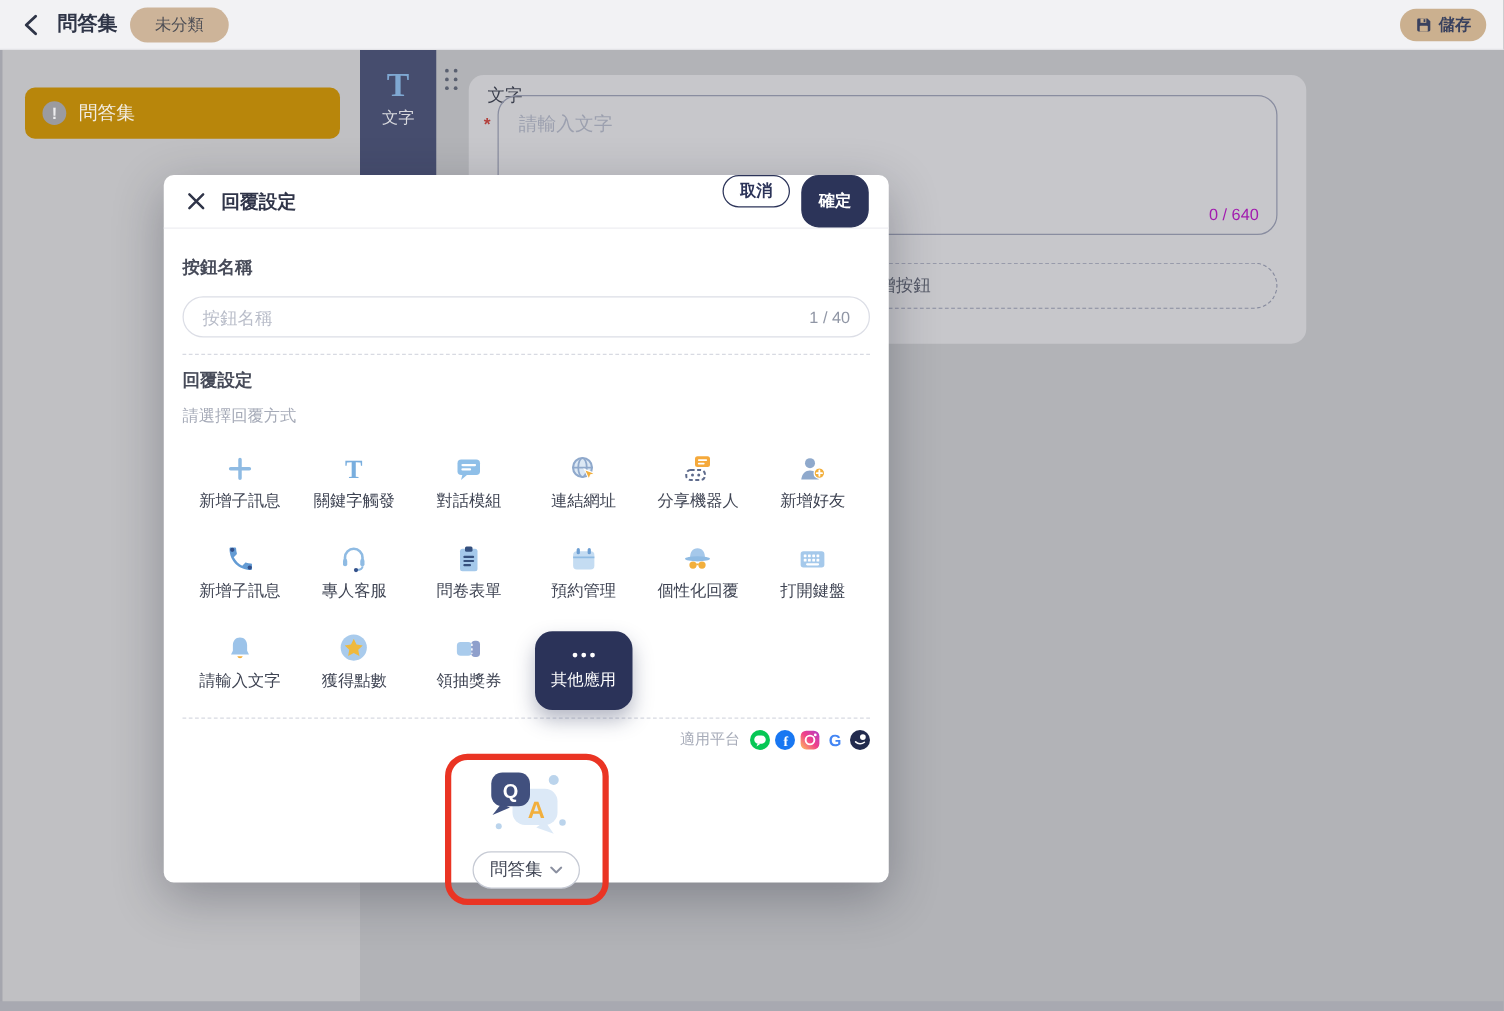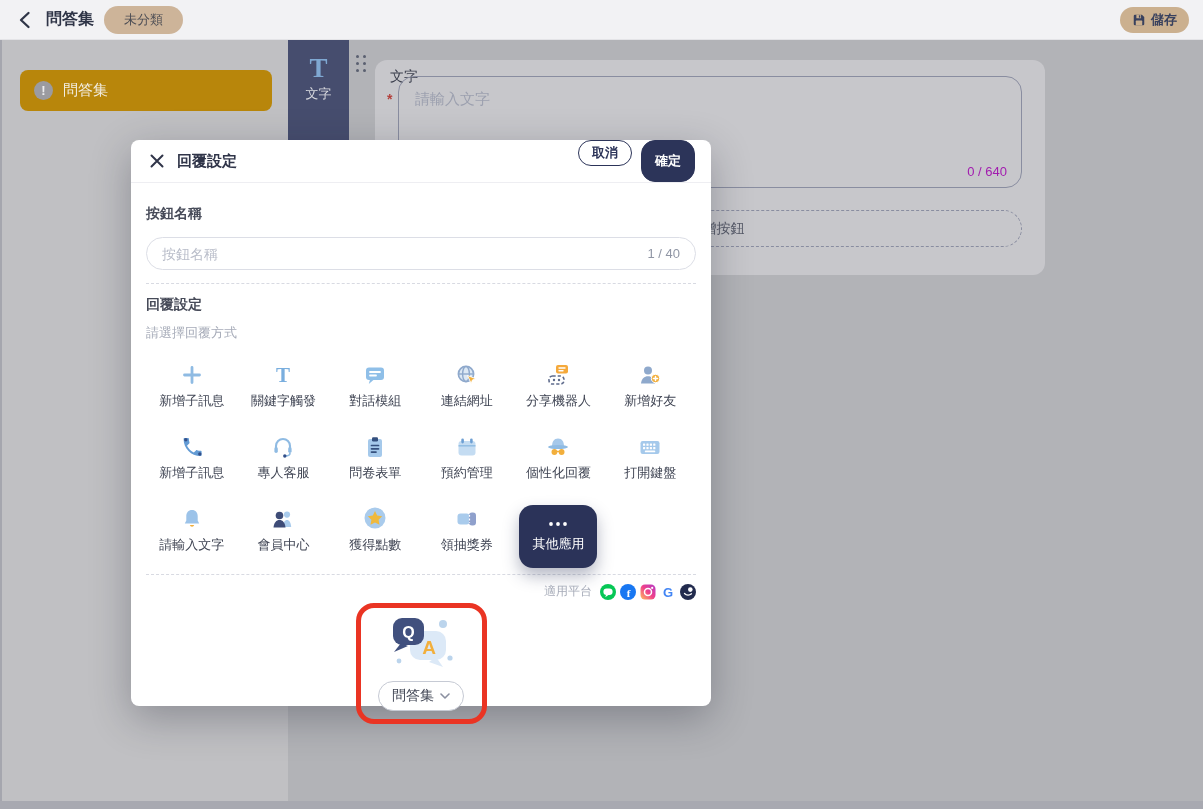--- a/index.html
+++ b/index.html
@@ -335,31 +335,20 @@
         <div class="opt">
           <span class="ic">
               <svg width="24" height="24" viewBox="0 0 24 24">
                 <path d="M12 3 C8.4 3 6.3 5.7 6.3 9.2 V13.5 L4.8 16.5 H19.2 L17.7 13.5 V9.2 C17.7 5.7 15.6 3 12 3 Z" fill="#9CC3E9"></path>
                 <path d="M9.8 18 a2.3 2.3 0 0 0 4.4 0 Z" fill="#F2AF3C"></path>
               </svg>
             </span>
           <span class="olbl">請輸入文字</span>
         </div>
 
-        <div class="opt">
-          <span class="ic">
-              <svg width="26" height="24" viewBox="0 0 26 24">
-                <circle cx="17" cy="7.6" r="3.1" fill="#A9CBEC"></circle>
-                <path d="M12.8 20 C13.2 15.6 14.8 13 17 13 C19.2 13 20.8 15.6 21.2 20 Z" fill="#A9CBEC"></path>
-                <circle cx="9.5" cy="8.5" r="3.8" fill="#3E4C77"></circle>
-                <path d="M3.5 20.5 C4 15.5 6.3 13 9.5 13 C12.7 13 15 15.5 15.5 20.5 Z" fill="#3E4C77"></path>
-              </svg>
-            </span>
-          <span class="olbl">會員中心</span>
-        </div>
 
         <div class="opt">
           <span class="ic">
               <svg width="26" height="26" viewBox="0 0 26 26">
                 <circle cx="13" cy="13" r="10.5" fill="#A9CBEC"></circle>
                 <path d="M13 6 L15.2 10.6 L20.2 11.3 L16.6 14.8 L17.5 19.8 L13 17.4 L8.5 19.8 L9.4 14.8 L5.8 11.3 L10.8 10.6 Z" fill="#EFB93D"></path>
               </svg>
             </span>
           <span class="olbl">獲得點數</span>
         </div>

